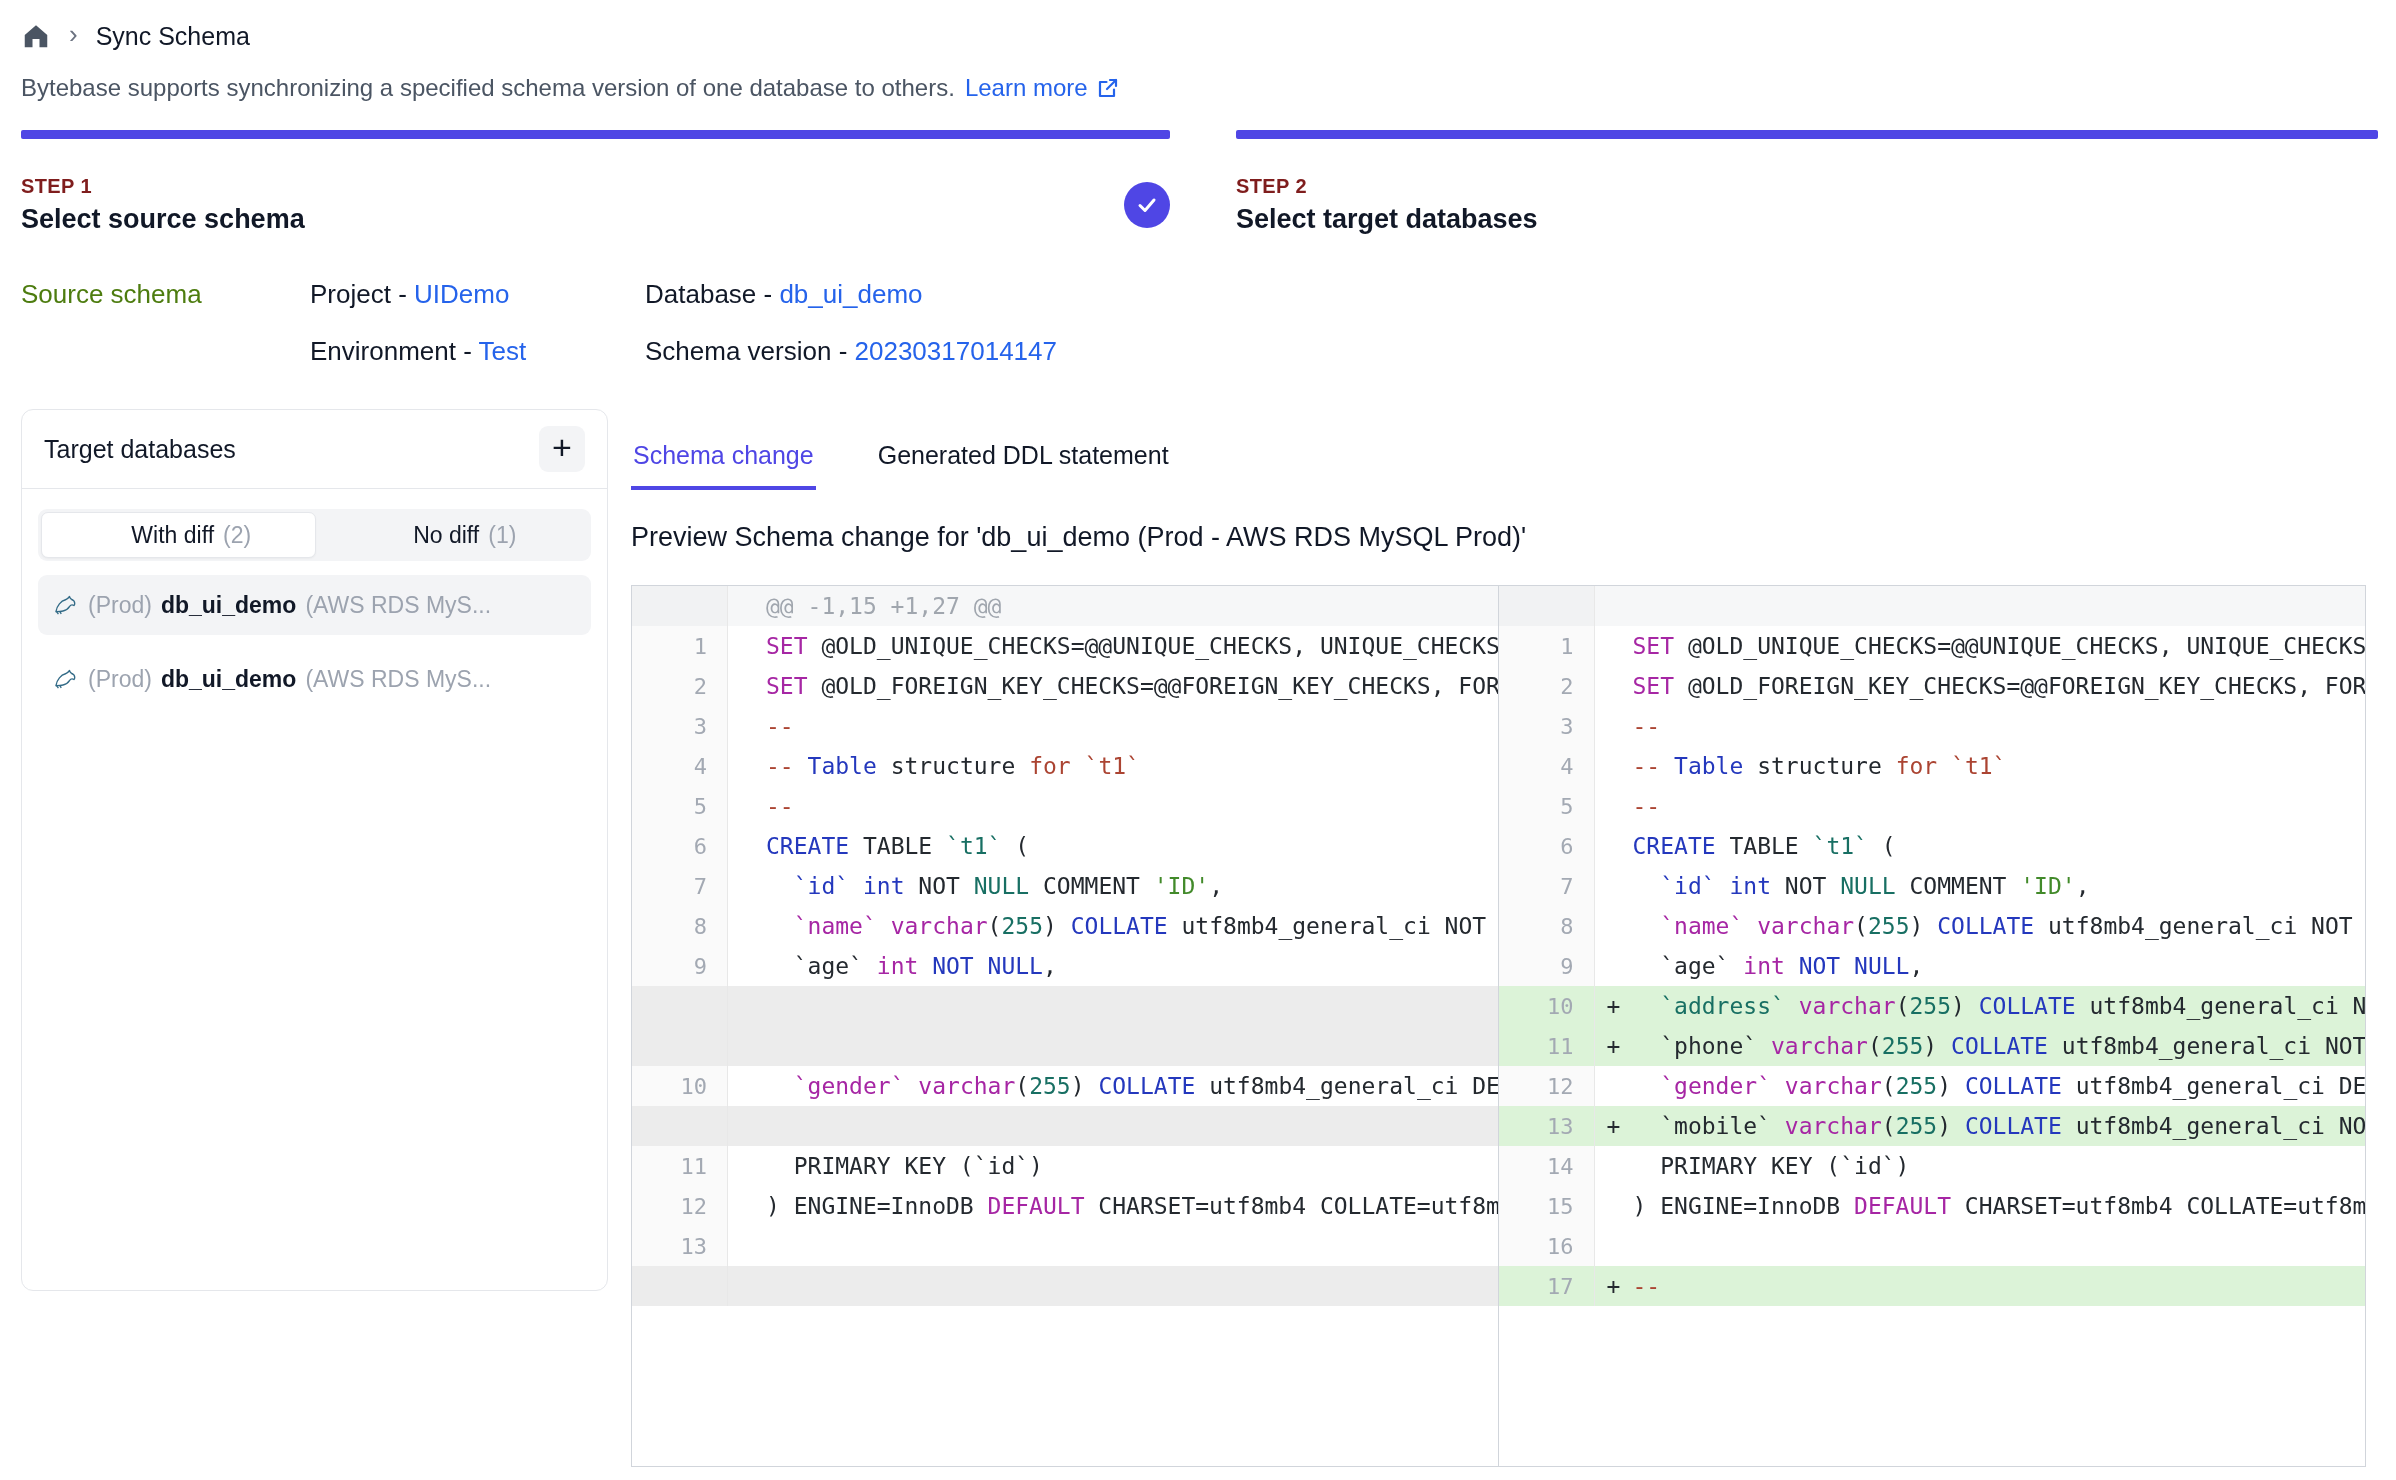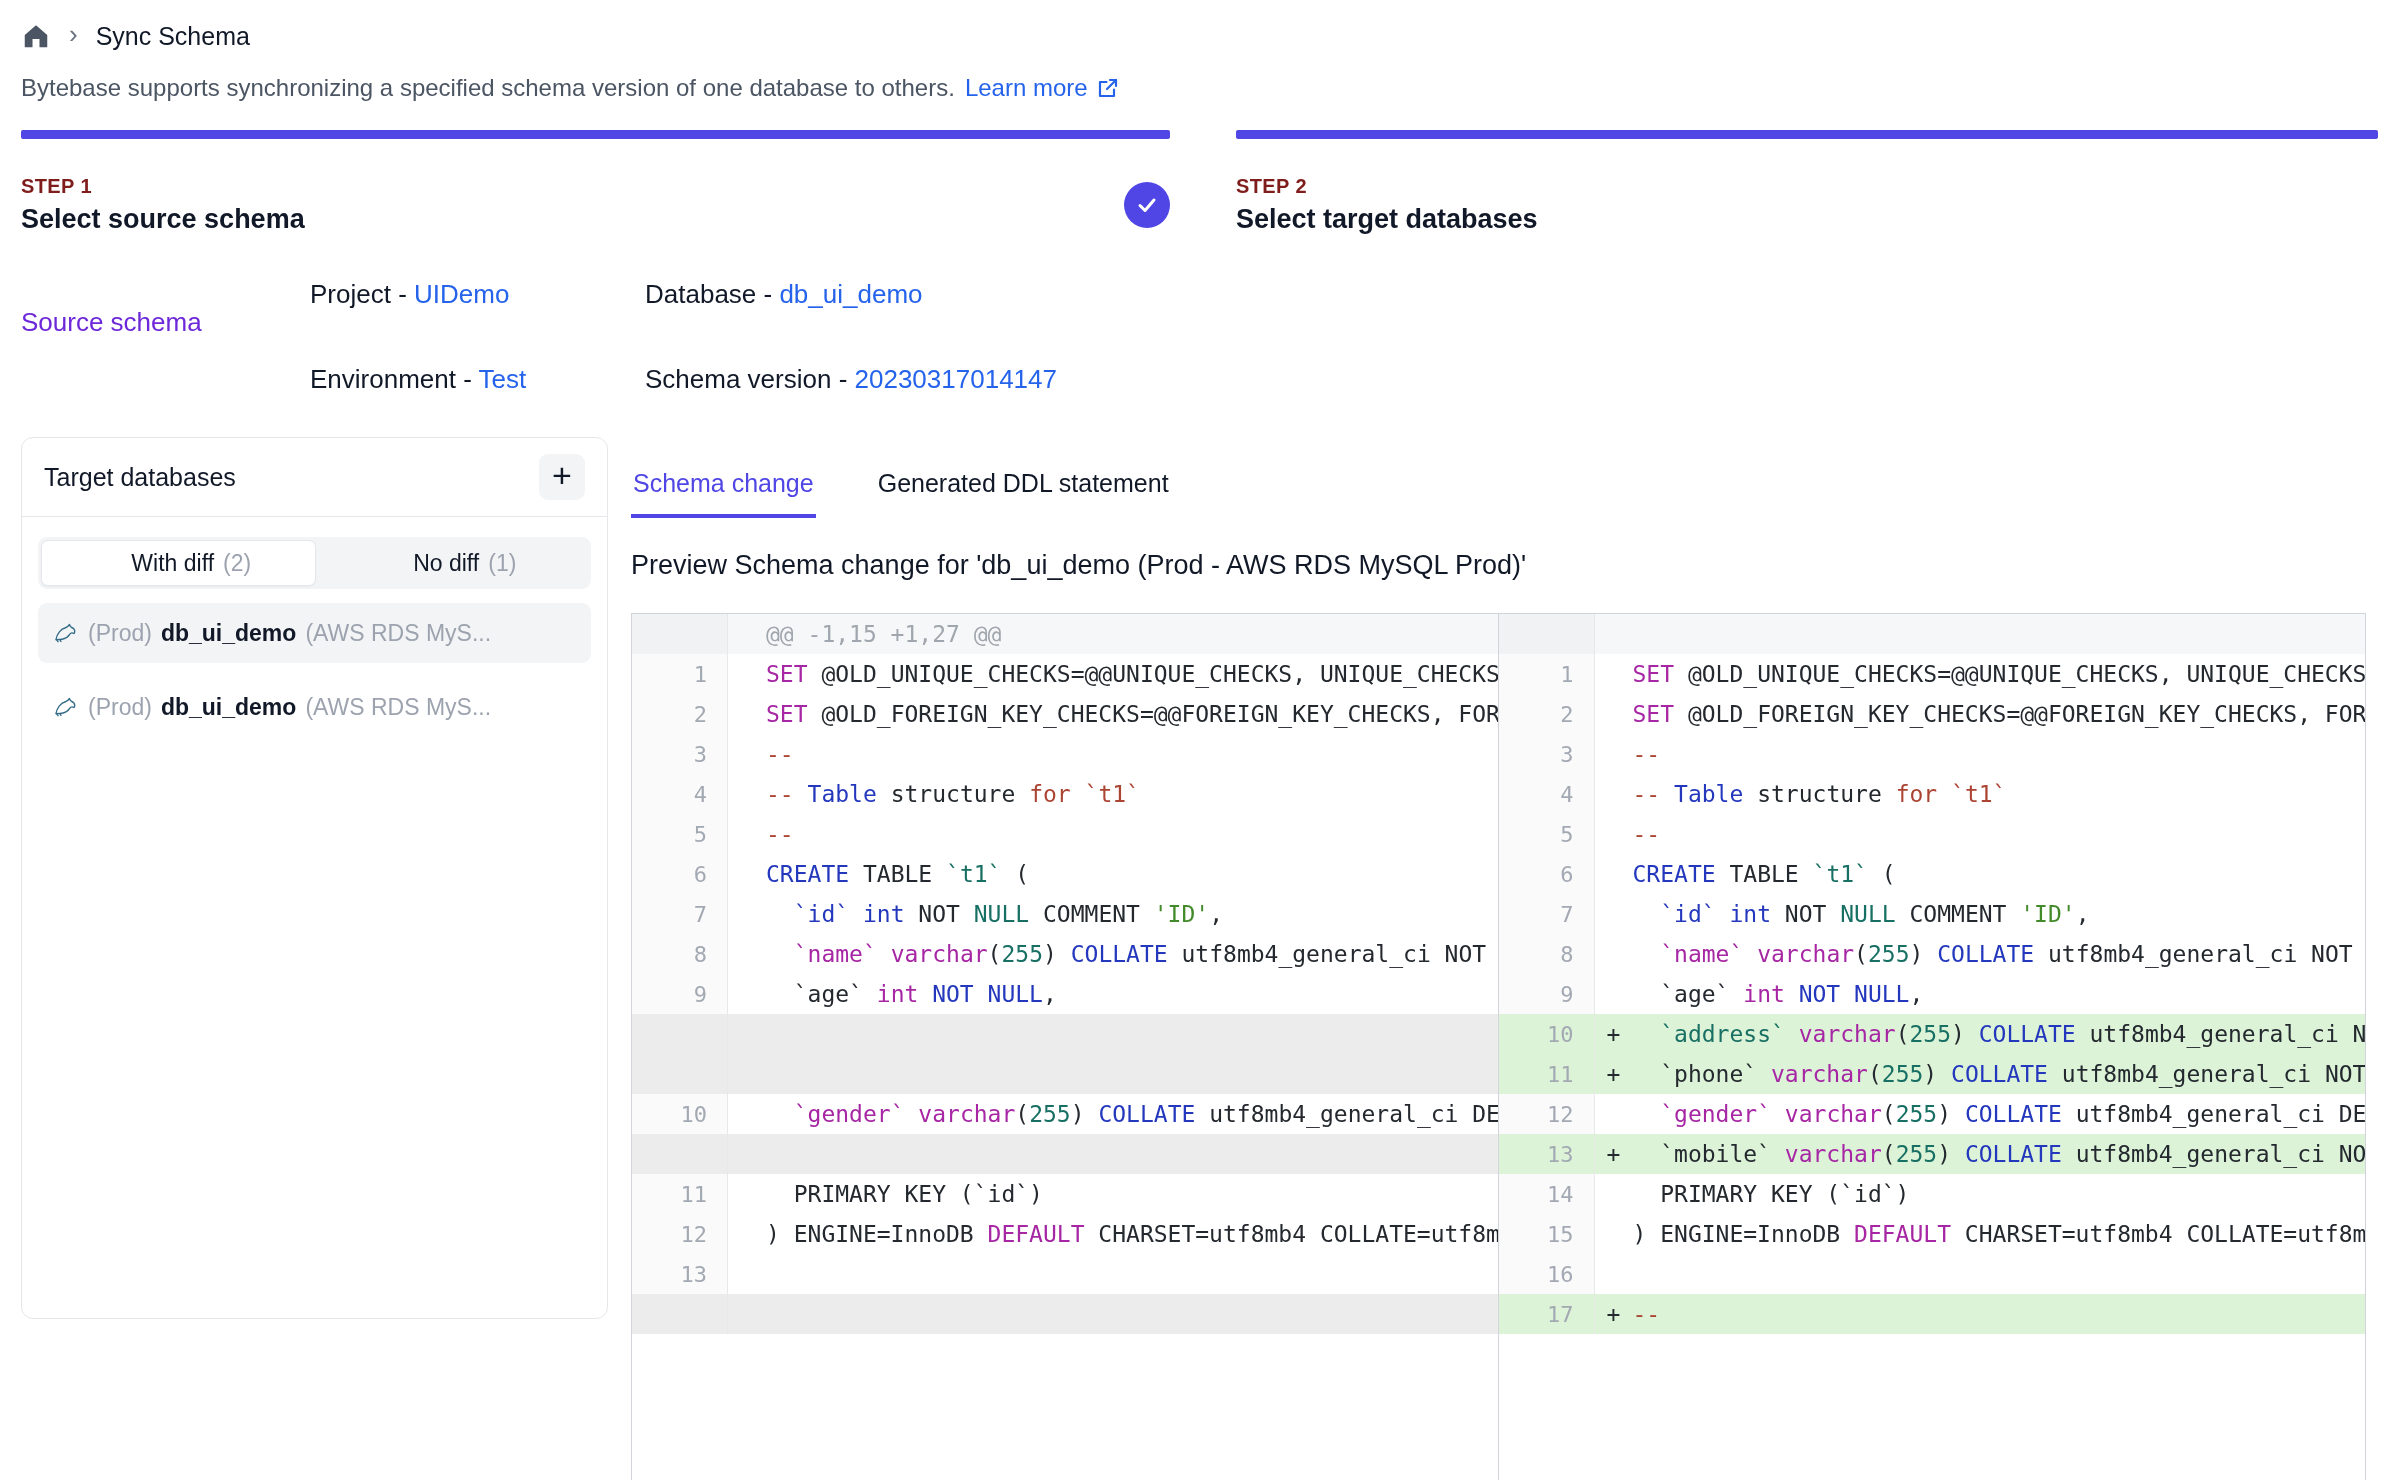--- a/index.html
+++ b/index.html
@@ -27,21 +27,21 @@
   .step1 { width:1149px; }
   .step2 { flex:1; }
   .bar { height:9px; background:#4f46e5; border-radius:2px; }
   .step-label { margin-top:36px; font-size:20px; font-weight:700; color:#7f1d1d; letter-spacing:.4px; }
   .step-title { margin-top:6px; font-size:27px; font-weight:600; color:#111827; }
   .check { position:absolute; right:0; top:52px; width:46px; height:46px; border-radius:50%;
            background:#4f46e5; display:flex; align-items:center; justify-content:center; }
 
   
   .src { margin-top:44px; display:grid; grid-template-columns:289px 335px auto; row-gap:26px; font-size:26px; }
-  .src .lbl { font-weight:500; color:#6d28d9;margin-top:28px; }
+  .src .lbl { font-weight:500; color:#4d7c0f; }
   .src a { color:#2563eb; text-decoration:none; cursor:pointer; }
 
   
   .main { margin-top:42px; display:flex; gap:23px; align-items:flex-start; }
 
   
   .card { width:587px; height:882px; border:1px solid #e5e7eb; border-radius:12px; background:#fff; flex:none; }
   .card-head { display:flex; align-items:center; justify-content:space-between; padding:16px 22px; border-bottom:1px solid #e5e7eb; }
   .card-title { font-size:25px; font-weight:500; color:#111827; }
   .add-btn { width:46px; height:46px; border-radius:9px; background:#f3f4f6; border:none;

